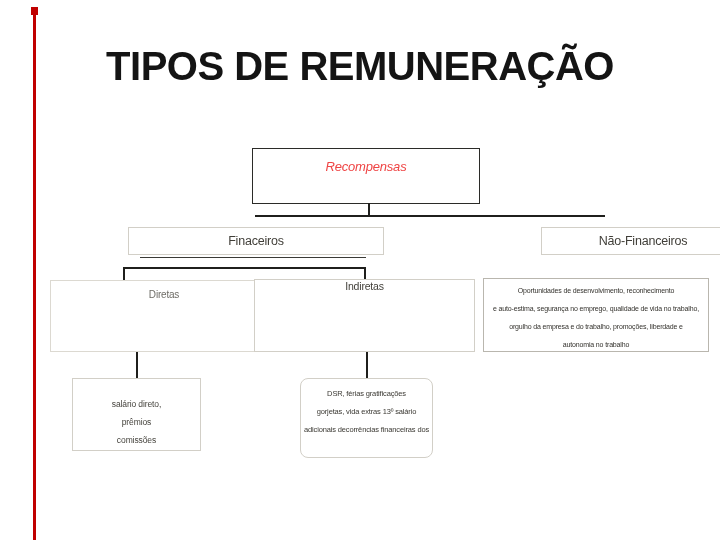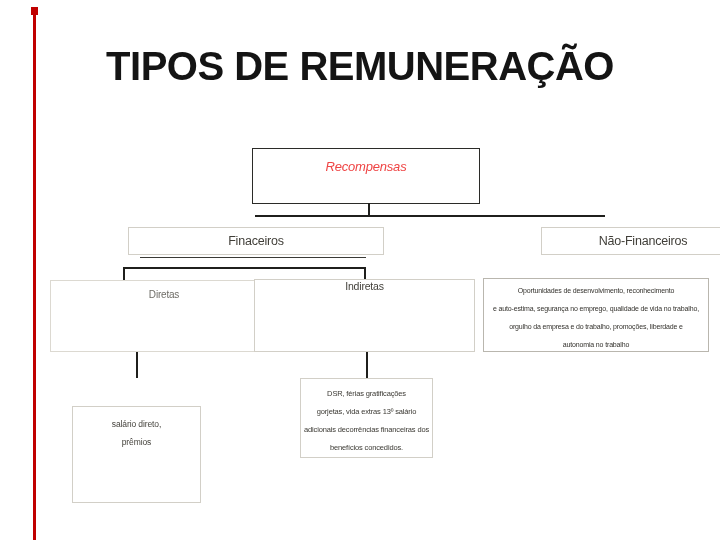--- a/index.html
+++ b/index.html
@@ -43,24 +43,24 @@
 
   
   .box-diretas{left:24px;top:280px;width:228px;height:72px;padding-top:8px;
     font-size:10px;color:#6e6c66;letter-spacing:-0.2px;margin-left:26px;}
   .box-indiretas{left:254px;top:279px;width:221px;height:73px;padding-top:0;
     font-size:10.5px;color:#43413b;letter-spacing:-0.2px;}
   .box-nf-detail{left:483px;top:278px;width:226px;height:74px;padding-top:3px;
     font-size:7px;line-height:18px;color:#33312c;letter-spacing:-0.15px;overflow:hidden;}
 
   
-  .box-salario{left:72px;top:378px;width:129px;height:97px;padding-top:8px;
-    font-size:8.5px;line-height:18px;color:#45433d;letter-spacing:-0.1px;margin-top:28px;}
+  .box-salario{left:72px;top:378px;width:129px;height:73px;padding-top:16px;
+    font-size:8.5px;line-height:18px;color:#45433d;letter-spacing:-0.1px;}
   .box-dsr{left:300px;top:378px;width:133px;height:80px;padding-top:6px;
-    font-size:7.5px;line-height:18px;color:#3b3933;letter-spacing:-0.15px;overflow:hidden;}
+    font-size:7.5px;line-height:18px;color:#3b3933;letter-spacing:-0.15px;overflow:hidden;border-radius:8px;}
 
   
   .conn{position:absolute;background:#1f1f1c;}
   .v-root{left:368px;top:203px;width:2px;height:13px;}
   .h-root{left:255px;top:215px;width:350px;height:2px;}
   .h-fin-sub{left:140px;top:257px;width:226px;height:1px;background:#3a3a36;}
   .h-bracket{left:123px;top:267px;width:243px;height:2px;}
   .v-bracket-l{left:123px;top:267px;width:2px;height:13px;}
   .v-bracket-r{left:364px;top:267px;width:2px;height:13px;}
   .v-diretas{left:136px;top:352px;width:2px;height:26px;}
@@ -107,21 +107,21 @@
     <span class="ln">orgulho da empresa e do trabalho, promoções, liberdade e</span>
     <span class="ln">autonomia no trabalho</span>
   </div>
 
   <div class="conn v-diretas"></div>
   <div class="conn v-indiretas"></div>
 
   <div class="dbox b-light box-salario">
     <span class="ln">salário direto,</span>
     <span class="ln">prêmios</span>
+    <span class="ln">comissões</span>
   </div>
   <div class="dbox b-light box-dsr">
     <span class="ln">DSR, férias gratificações</span>
     <span class="ln">gorjetas, vida extras  13º salário</span>
     <span class="ln">adicionais  decorrências financeiras dos</span>
-    <span class="ln">benefícios concedidos.</span>
   </div>
 
 </div>
 
 </body></html>

